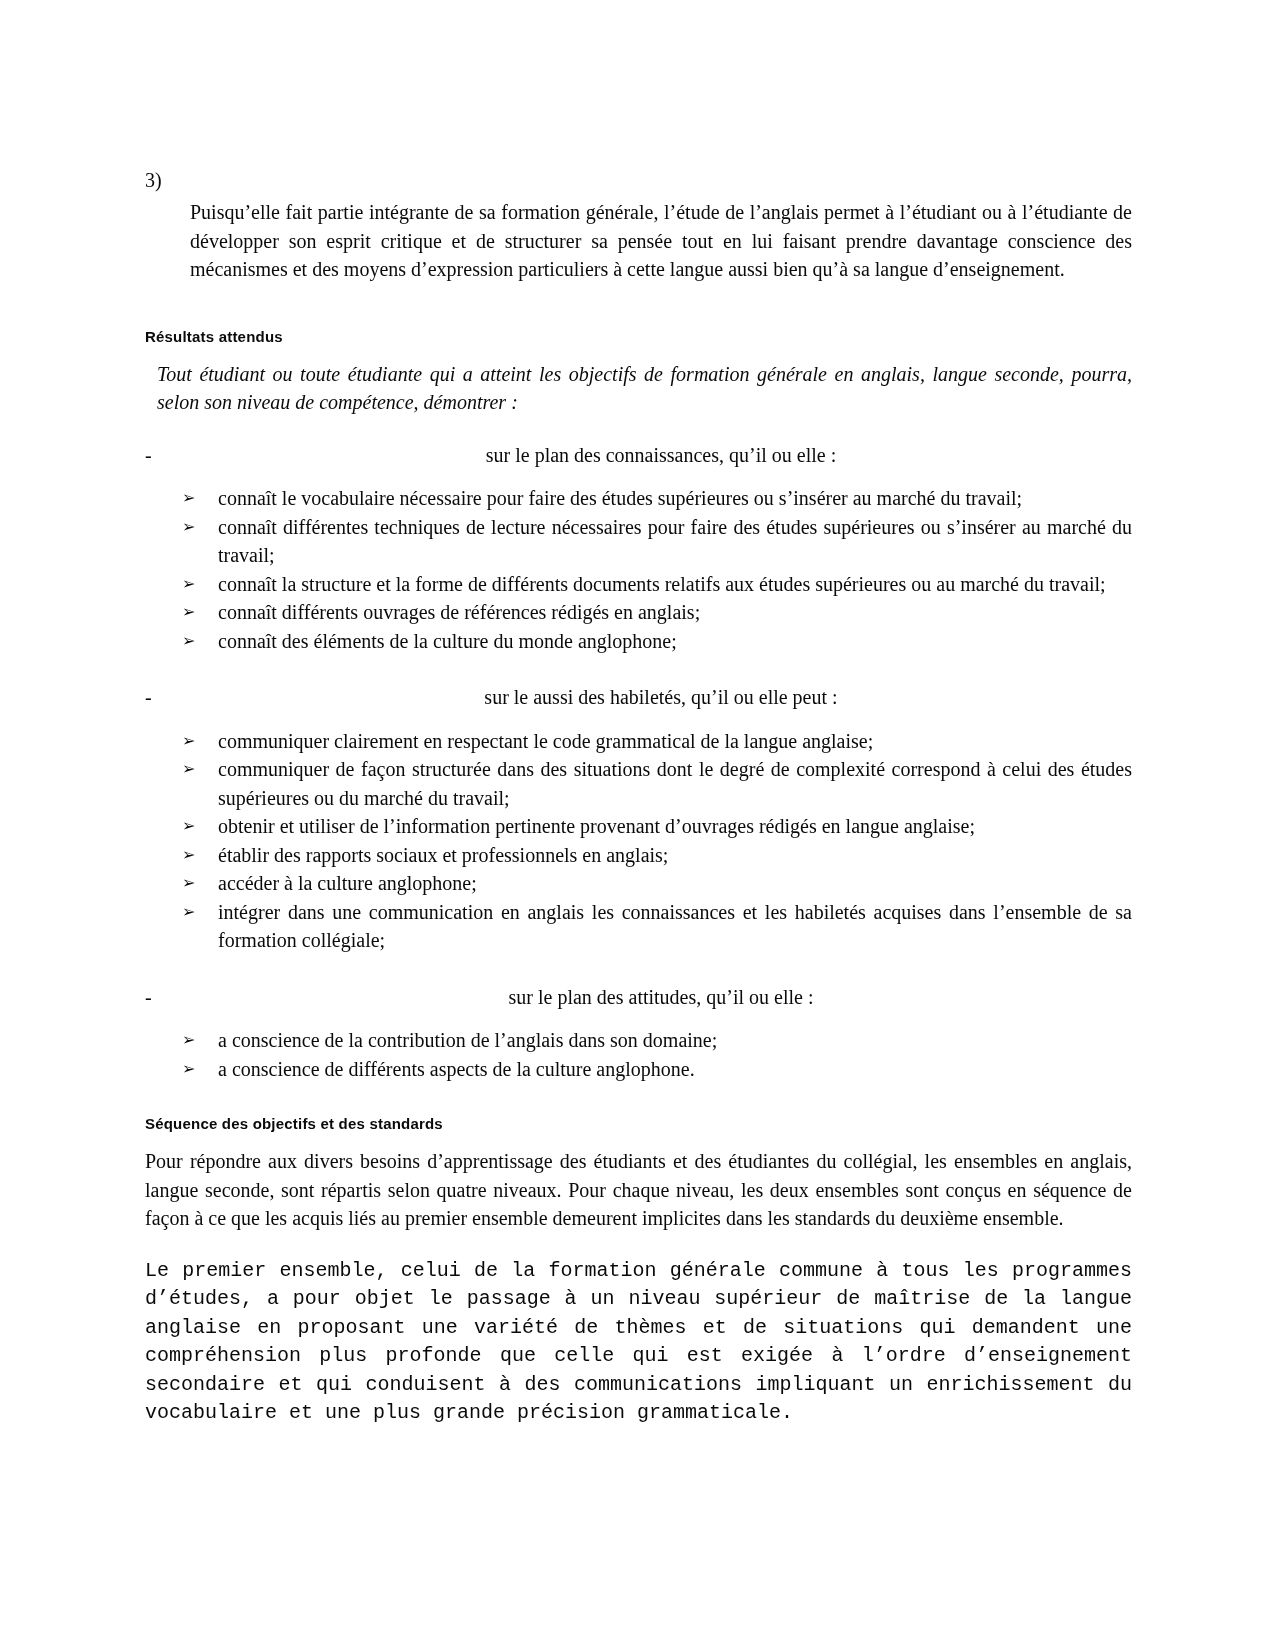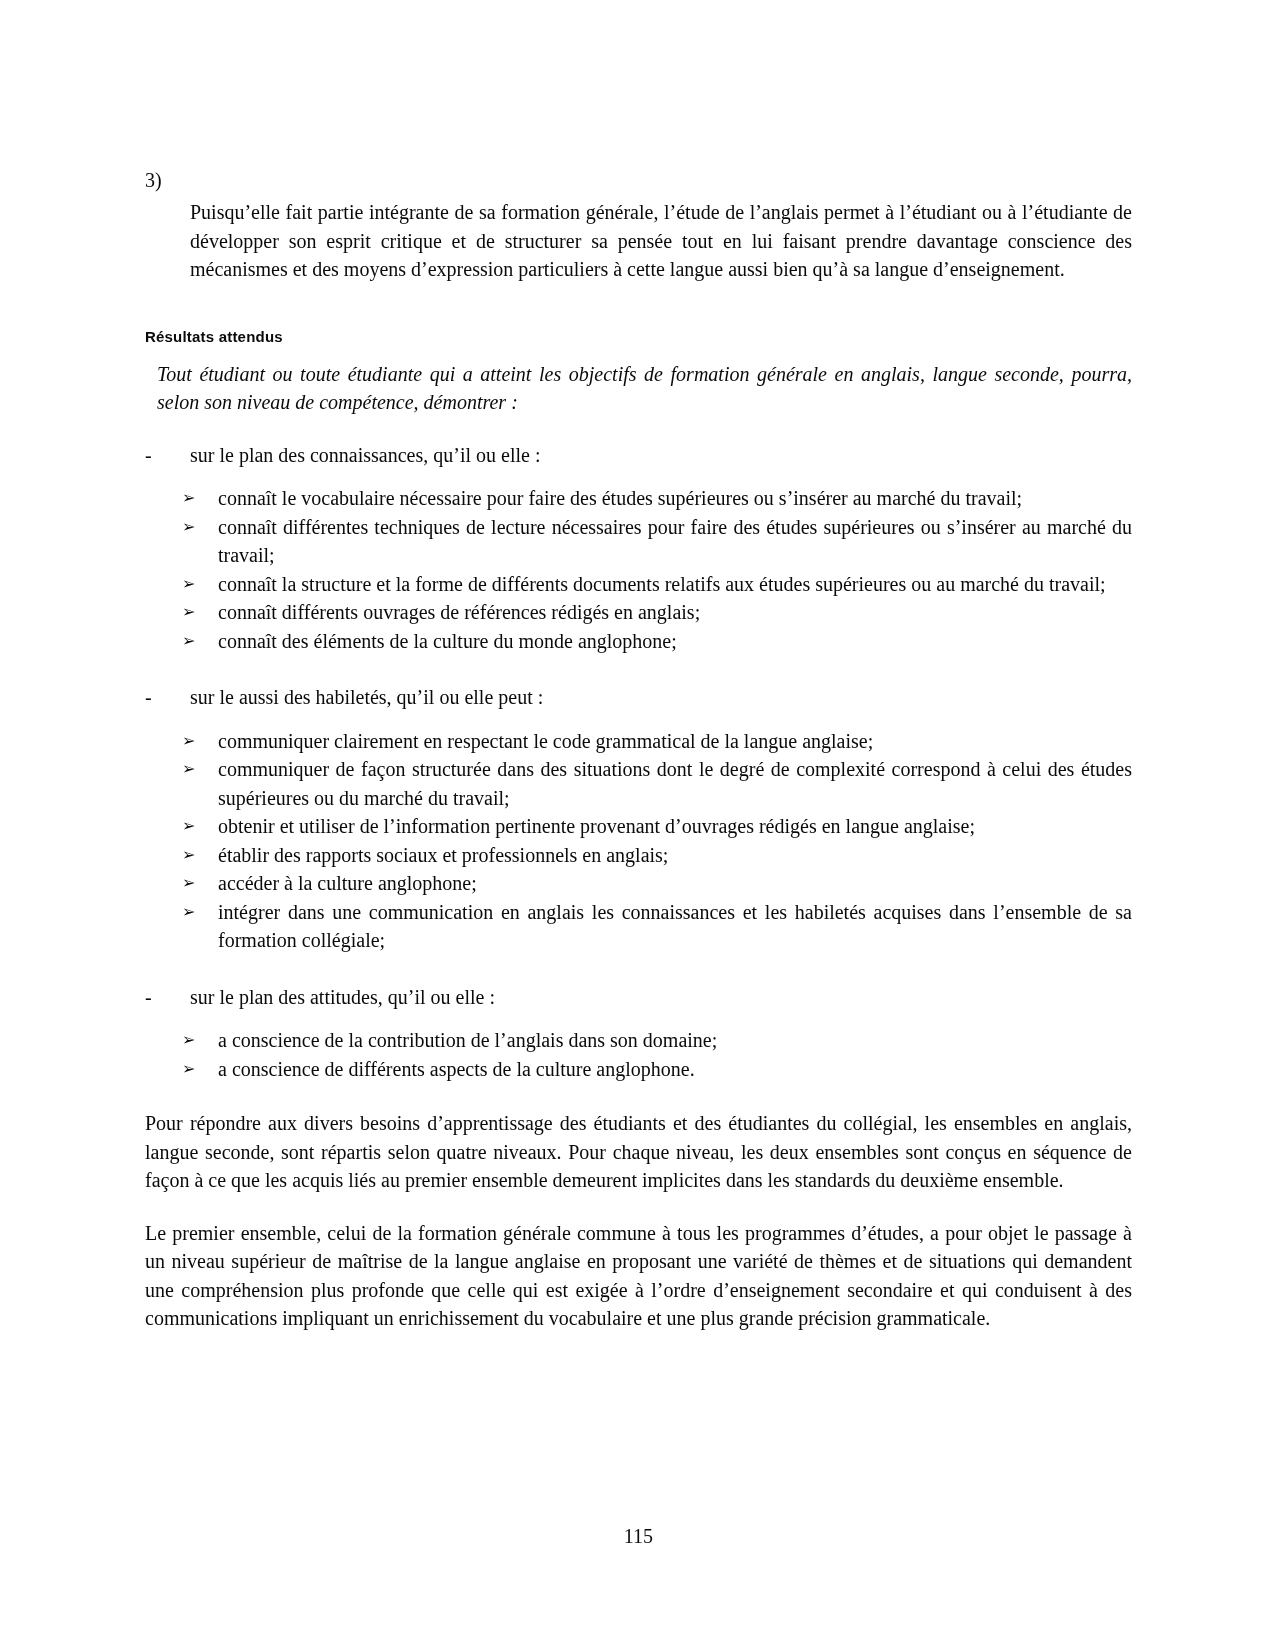--- a/index.html
+++ b/index.html
@@ -34,21 +34,21 @@
     line-height: 30px;
     margin: 0 0 8px 0;
     letter-spacing: 0.2px;
   }
 
   .intro { margin: 0 0 24px 12px; font-style: italic; }
 
   
   .dashrow { display: flex; margin: 0 0 15px 0; }
   .dashrow .dmark { flex: 0 0 45px; }
-  .dashrow .dtext { flex: 1; }
+  .dashrow .dtext { flex: 1; text-align: center; }
 
   
   ul.bullets {
     list-style: none;
     margin: 0 0 28px 0;
     padding: 0 0 0 37px;
   }
   ul.bullets li {
     display: flex;
   }
@@ -57,21 +57,21 @@
     font-family: "DejaVu Sans", sans-serif;
     font-size: 16px;
     line-height: 28.5px;
   }
   ul.bullets .btext {
     flex: 1;
     text-align: justify;
   }
 
   .seqpara { margin: 0 0 24px 0; }
-  .seqpara.last { margin-bottom: 7px; }
+  .seqpara.last { margin-bottom: 7px; font-family: Liberation Mono, monospace; }
 
   .pagenum {
     position: absolute;
     top: 1522px;
     left: 145px;
     right: 143px;
     text-align: center;
   }
 </style>
 </head>
@@ -153,18 +153,18 @@
     <li>
       <span class="arrow">➢</span>
       <span class="btext">a conscience de la contribution de l’anglais dans son domaine;</span>
     </li>
     <li>
       <span class="arrow">➢</span>
       <span class="btext">a conscience de différents aspects de la culture anglophone.</span>
     </li>
   </ul>
 
+  <div class="h-bold">Séquence des objectifs et des standards</div>
   <p class="just seqpara">Pour répondre aux divers besoins d’apprentissage des étudiants et des étudiantes du collégial, les ensembles en anglais, langue seconde, sont répartis selon quatre niveaux. Pour chaque niveau, les deux ensembles sont conçus en séquence de façon à ce que les acquis liés au premier ensemble demeurent implicites dans les standards du deuxième ensemble.</p>
   <p class="just seqpara last">Le premier ensemble, celui de la formation générale commune à tous les programmes d’études, a pour objet le passage à un niveau supérieur de maîtrise de la langue anglaise en proposant une variété de thèmes et de situations qui demandent une compréhension plus profonde que celle qui est exigée à l’ordre d’enseignement secondaire et qui conduisent à des communications impliquant un enrichissement du vocabulaire et une plus grande précision grammaticale.</p>
 
-  <div class="pagenum">115</div>
 
 </div>
 
 </body></html>

